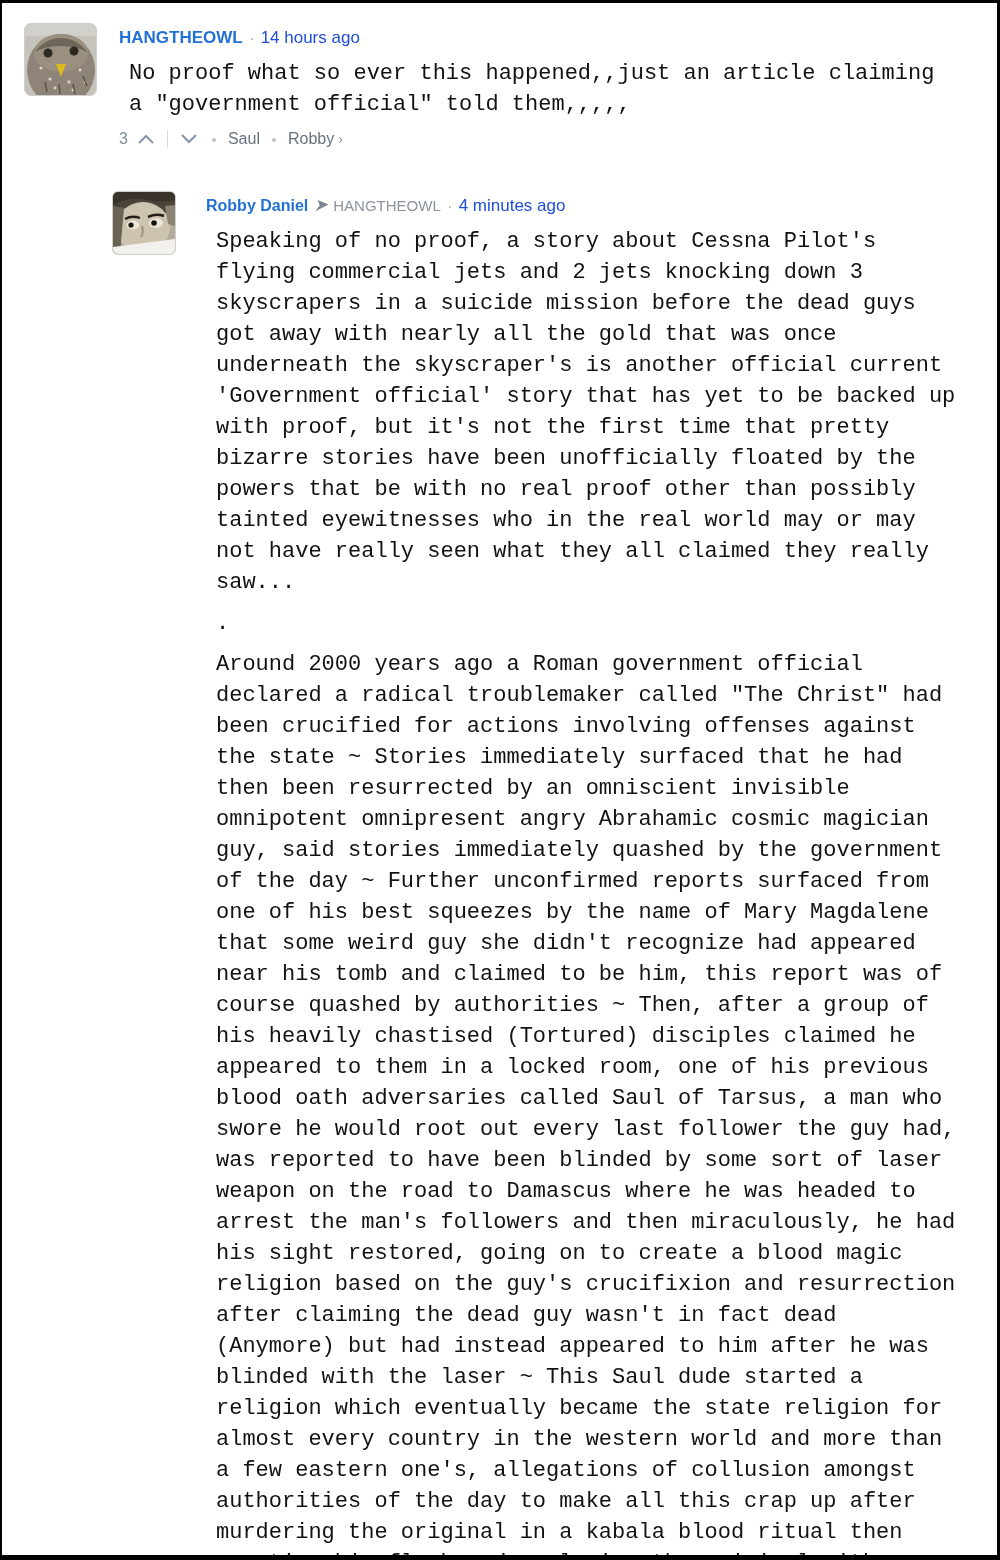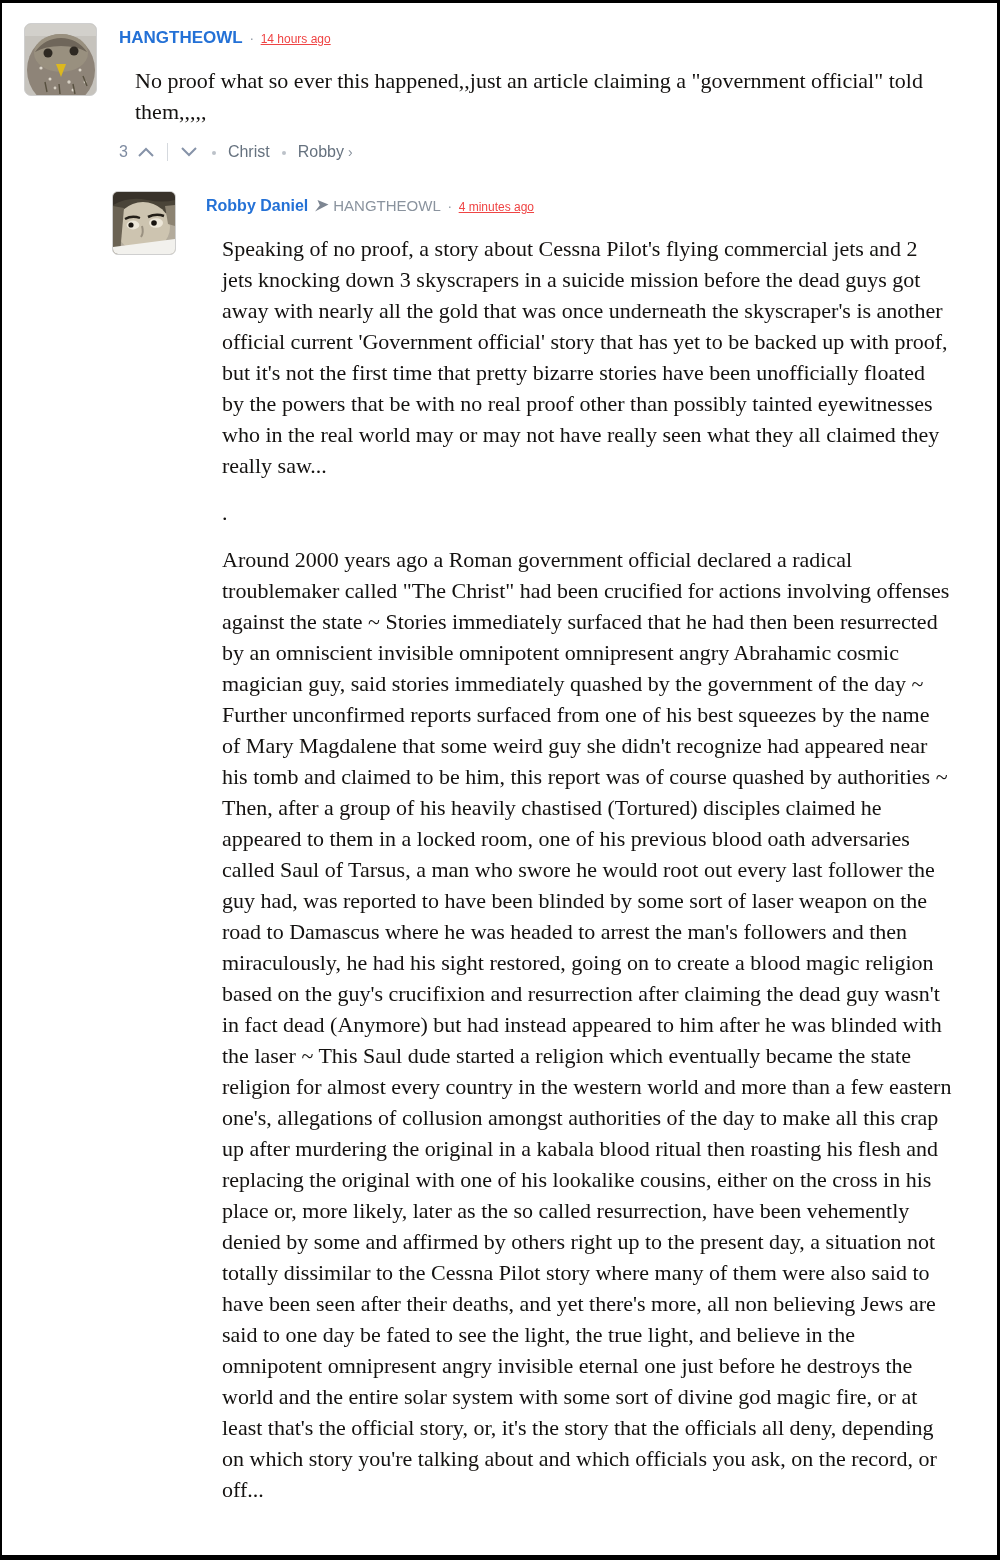--- a/index.html
+++ b/index.html
@@ -28,33 +28,33 @@
   .avatar-sm { width: 62px; height: 62px; border-radius: 6px; }
   .avatar svg { display: block; }
 
   .comment-main { flex: 1; min-width: 0; padding-top: 5px; }
   .comment-header { line-height: 20px; white-space: nowrap; }
   .author-link {
     font-size: 17px; font-weight: bold; color: #2471d6;
     text-decoration: none; cursor: pointer;
   }
   .comment-reply .author-link { font-size: 16px; }
-  .meta { font-size: 12px; color: #ef4444; text-decoration: underline; }
+  .meta { font-size: 17px; color: #1d4ed8; }
   .parent-link { font-size: 15px; color: #8a939e; text-decoration: none; cursor: pointer; }
   .meta-sep { color: #9aa3ad; font-size: 15px; padding: 0 2px; }
   .reply-arrow { display: inline-block; margin: 0 4px 0 6px; transform: translateY(1px); }
 
   .comment-body {
     font-family: "Liberation Serif", "DejaVu Serif", serif;
     font-size: 22px; line-height: 31px; color: #141210;
     margin-top: 9px;
   }
   .comment-root .comment-body { width: 845px; }
   .comment-reply .comment-body { width: 762px; margin-top: 8px; }
-  .comment-body p { margin: 16px; padding: 0; }
+  .comment-body p { margin: 10px; padding: 0; font-family: Liberation Mono, monospace; }
 
   .comment-footer {
     margin-top: 7px; display: flex; align-items: center;
     font-size: 16px; color: #7e8ba1;
   }
   .vote-count { color: #7e8ba1; margin-right: 7px; }
   .vote-btn { display: inline-flex; align-items: center; cursor: pointer; padding: 2px 3px; }
   .v-divider { display: inline-block; width: 1px; height: 18px; background: #d5d9de; margin: 0 10px; }
   .dot-sep {
     display: inline-block; width: 4px; height: 4px; border-radius: 50%;
@@ -103,21 +103,21 @@
           <polyline points="1,9 8,2 15,9" fill="none" stroke="#8693a8" stroke-width="2"></polyline>
         </svg>
       </span>
       <span class="v-divider"></span>
       <span class="vote-btn">
         <svg width="16" height="10" viewBox="0 0 16 10">
           <polyline points="1,1 8,8 15,1" fill="none" stroke="#8693a8" stroke-width="2"></polyline>
         </svg>
       </span>
       <span class="dot-sep"></span>
-      <a class="action-link">Christ</a>
+      <a class="action-link">Saul</a>
       <span class="dot-sep"></span>
       <a class="action-link"><span>Robby</span><span class="share-chev">›</span></a>
     </footer>
   </div>
 </article>
 
 <article class="comment comment-reply">
   <a class="avatar avatar-sm">
     <svg width="62" height="62" viewBox="0 0 62 62">
       <rect width="62" height="62" fill="#b3ab9c"></rect>

